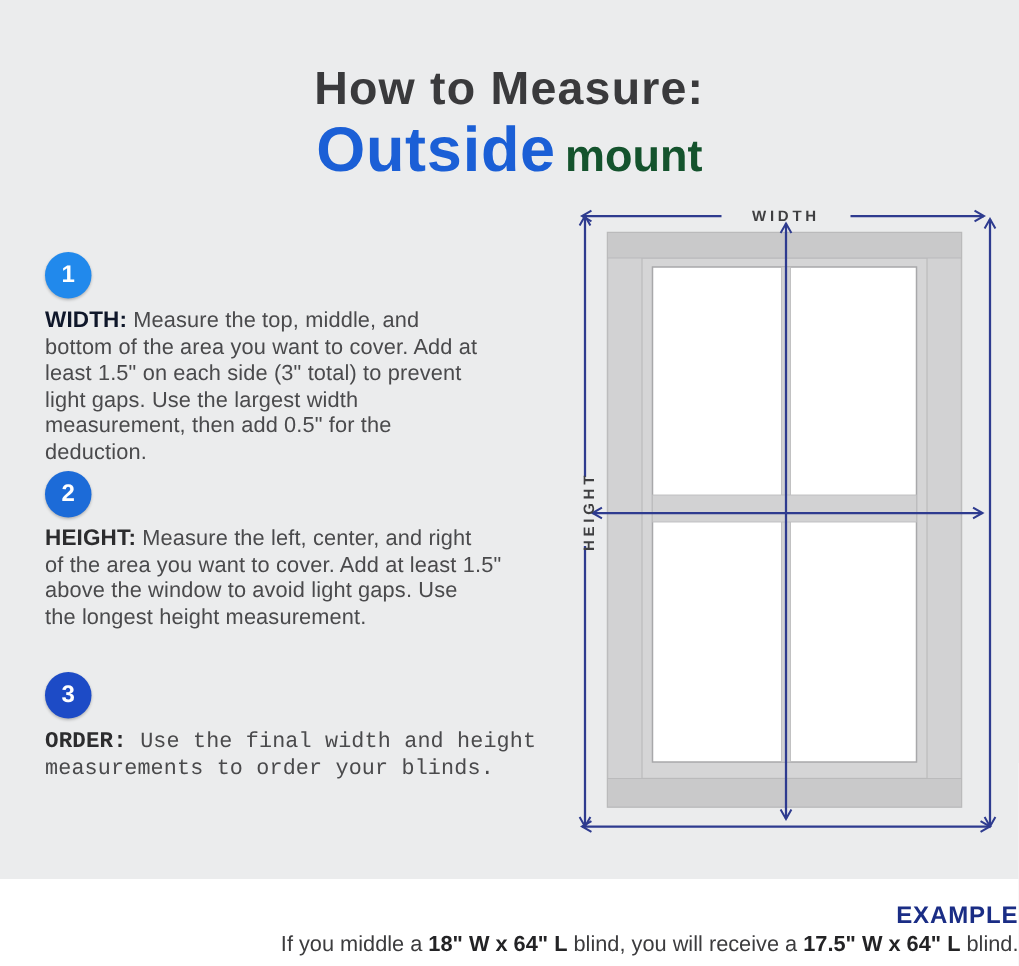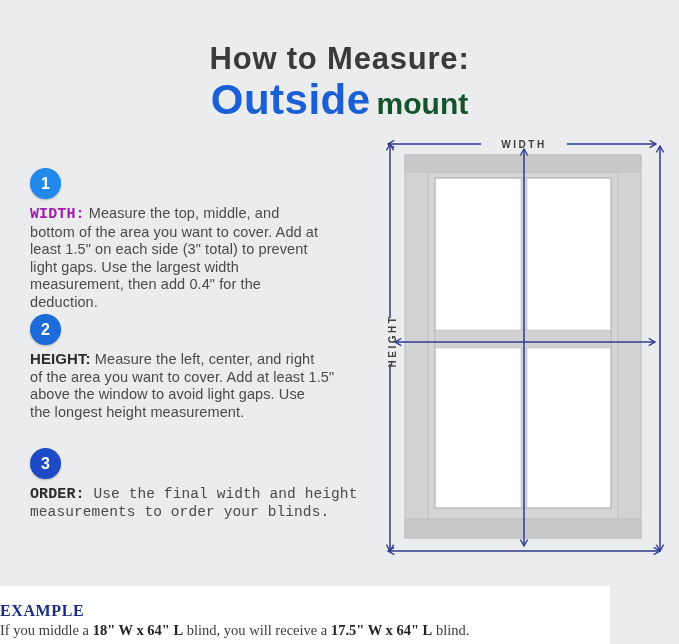--- a/index.html
+++ b/index.html
@@ -29,42 +29,42 @@
   .badge-2 { margin-top: 3px; }
   .step-2-text { margin-top: 5px; }
   .badge-3 { margin-top: 27px; }
   .step-3-text { margin-top: 7px; }
 
   
   .diagram { position: absolute; left: 378px; top: 132px; }
   .diag-label { font-family: "Liberation Sans", sans-serif; font-size: 10px; font-weight: 600; letter-spacing: 2.5px; }
 
   
-  .footer { position: absolute; left: 0; top: 586px; width: 610px; height: 58px; text-align: left; font-family: Liberation Serif, serif; }
+  .footer { position: absolute; left: 0; top: 586px; width: 679px; height: 58px; text-align: right; }
   .example-heading { padding-top: 15px; font-size: 16px; font-weight: 700; letter-spacing: 0.6px; line-height: 19px; }
   .example-line { margin: 2px 0 0 0; font-size: 14.5px; line-height: 17px; }
   .example-line strong { font-weight: 700; color: #232325; }
 </style>
 </head>
 <body>
 
 <div class="canvas" style="background: rgb(235, 236, 237);">
 
   <header class="title-block">
     <div class="title-line1" style="color: rgb(58, 58, 60);">How to Measure:</div>
     <div class="title-line2"><span class="title-accent" style="color: rgb(27, 95, 214);">Outside</span><span class="title-suffix" style="color: #14532d;">mount</span></div>
   </header>
 
   <section class="steps-col">
     <div class="step-badge badge-1" style="background: rgb(33, 137, 236);">1</div>
-    <p class="step-text" style="color: rgb(74, 74, 76);"><strong style="color: #a21caf; font-family: Liberation Mono, monospace;">WIDTH:</strong> <span>Measure the top, middle, and
+    <p class="step-text" style="color: rgb(74, 74, 76);"><strong style="color: #0f172a;">WIDTH:</strong> <span>Measure the top, middle, and
 bottom of the area you want to cover. Add at
 least 1.5" on each side (3" total) to prevent
 light gaps. Use the largest width
-measurement, then add 0.4" for the
+measurement, then add 0.5" for the
 deduction.</span></p>
 
     <div class="step-badge badge-2" style="background: rgb(28, 107, 216);">2</div>
     <p class="step-text step-2-text" style="color: rgb(74, 74, 76);"><strong style="color: rgb(44, 44, 46);">HEIGHT:</strong> <span>Measure the left, center, and right
 of the area you want to cover. Add at least 1.5"
 above the window to avoid light gaps. Use
 the longest height measurement.</span></p>
 
     <div class="step-badge badge-3" style="background: rgb(29, 75, 198);">3</div>
     <p class="step-text step-3-text" style="color: rgb(74, 74, 76); font-family: Liberation Mono, monospace;"><strong style="color: rgb(44, 44, 46);">ORDER:</strong> <span>Use the final width and height

